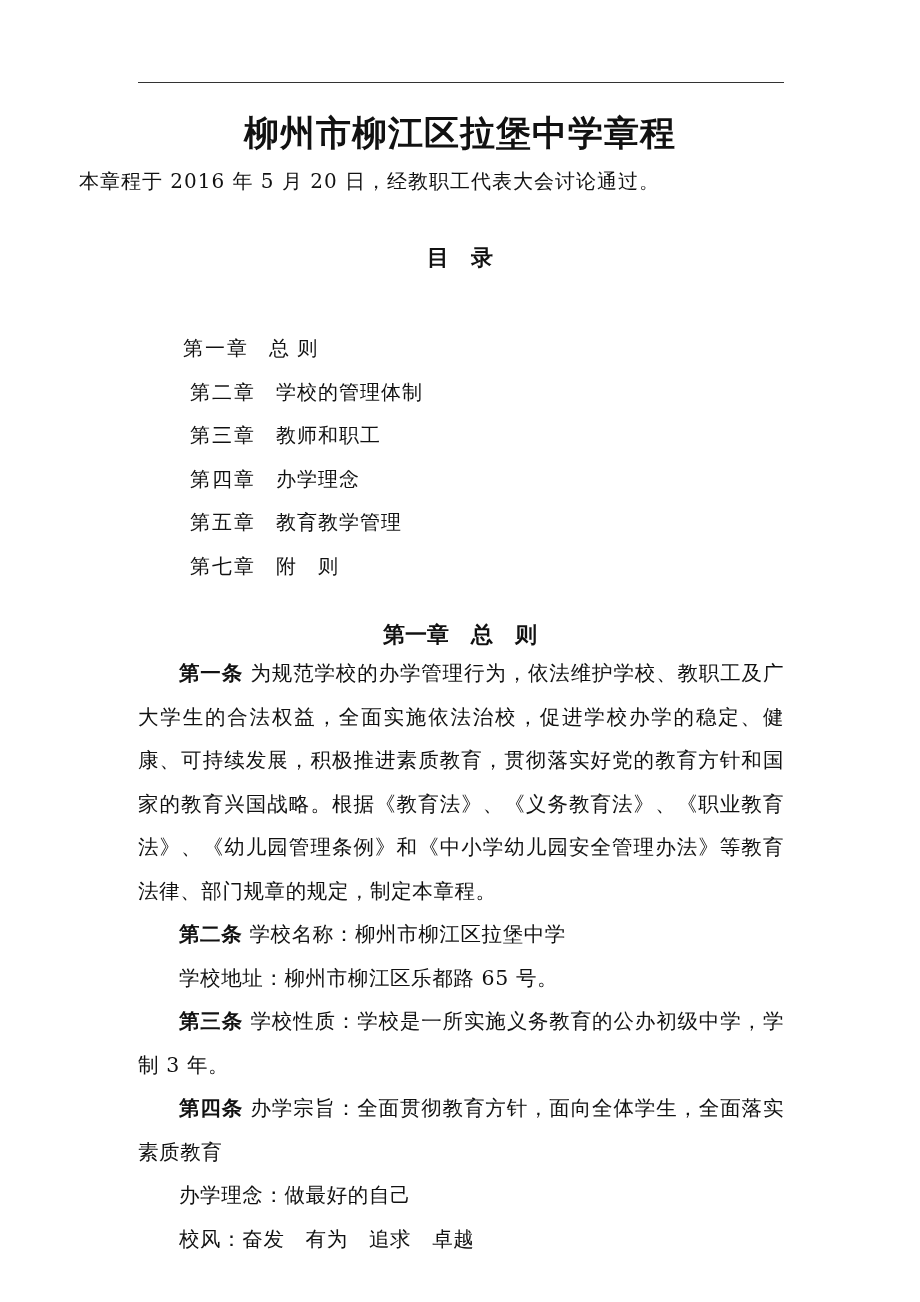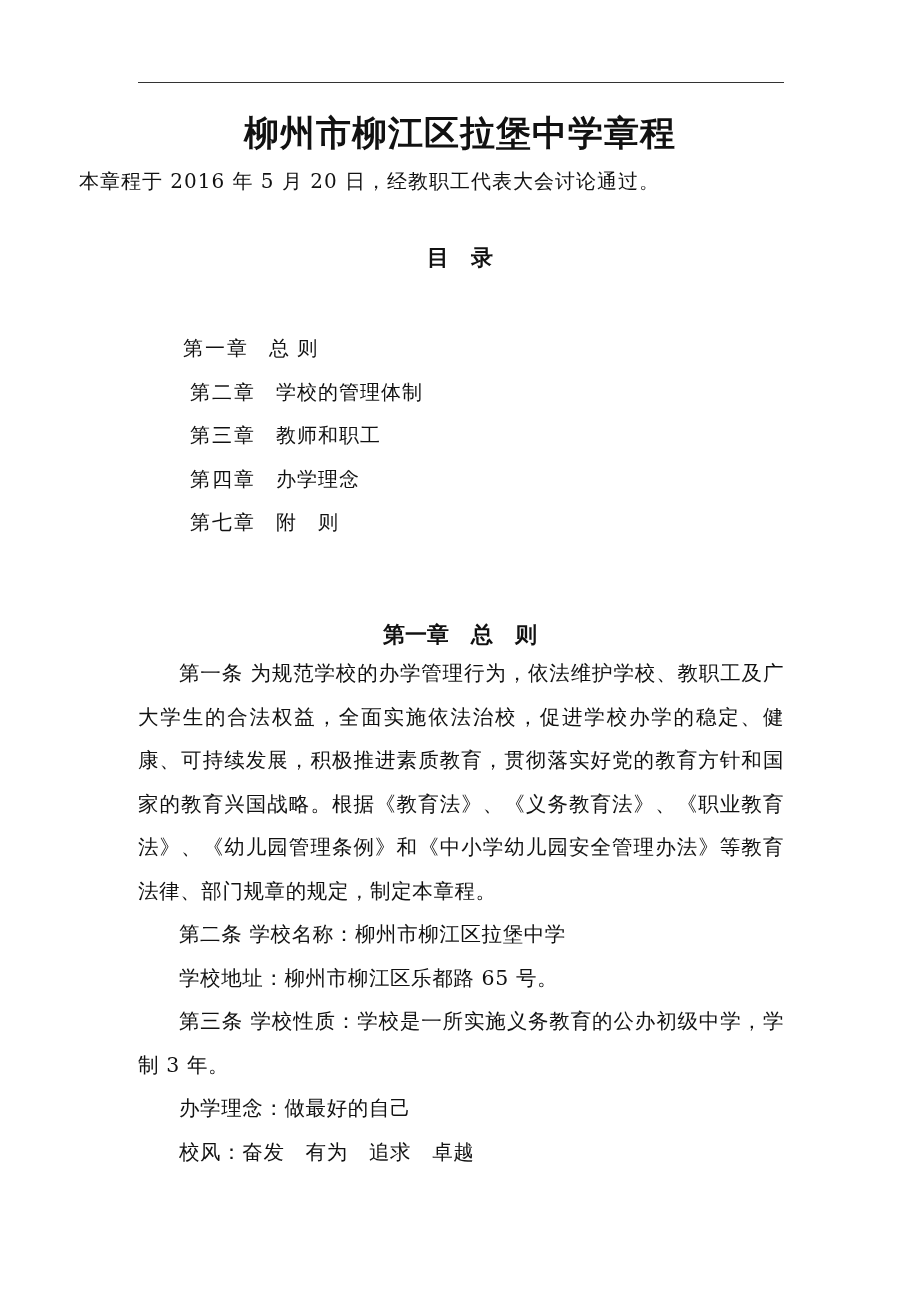--- a/index.html
+++ b/index.html
@@ -18,42 +18,44 @@
   .toc { position: absolute; left: 183px; top: 286px; width: 560px; margin: 0; padding: 0; list-style: none; }
   .toc li { height: 43.5px; line-height: 28px; font-size: 20px; letter-spacing: 1px; white-space: pre; }
   .toc li.indent { padding-left: 7px; }
   .toc .num { display: inline-block; width: 86px; letter-spacing: 2px; margin-top: 48px; }
   .chapter { position: absolute; left: 0; top: 620px; width: 920px; text-align: center;
              font-family: "DejaVu Sans", "Liberation Sans", sans-serif; font-weight: bold;
              font-size: 22px; white-space: pre; }
   .body { position: absolute; left: 138px; top: 652px; width: 646px;
           font-size: 20.5px; line-height: 43.5px; text-align: justify; letter-spacing: 0.6px; }
   .body p { margin: 0; text-indent: 2em; }
-  .body b { font-family: "DejaVu Sans", "Liberation Sans", sans-serif; font-weight: normal; }
+  .body b { font-family: "DejaVu Sans", "Liberation Sans", sans-serif; font-weight: bold; }
 </style>
 </head>
 <body>
 
 <div class="rule"></div>
 
 <div class="title">柳州市柳江区拉堡中学章程</div>
 <div class="subtitle">本章程于 2016 年 5 月 20 日，经教职工代表大会讨论通过。</div>
 
 <div class="toc-title">目　录</div>
 
 <ul class="toc">
   <li><span class="num">第一章</span><span>总 则</span></li>
   <li class="indent"><span class="num">第二章</span><span>学校的管理体制</span></li>
   <li class="indent"><span class="num">第三章</span><span>教师和职工</span></li>
   <li class="indent"><span class="num">第四章</span><span>办学理念</span></li>
+  <li class="indent"><span class="num">第五章</span><span>教育教学管理</span></li>
   <li class="indent"><span class="num">第七章</span><span>附　则</span></li>
 </ul>
 
 <div class="chapter">第一章　总　则</div>
 
 <div class="body">
   <p><b>第一条</b> <span>为规范学校的办学管理行为，依法维护学校、教职工及广大学生的合法权益，全面实施依法治校，促进学校办学的稳定、健康、可持续发展，积极推进素质教育，贯彻落实好党的教育方针和国家的教育兴国战略。根据《教育法》、《义务教育法》、《职业教育法》、《幼儿园管理条例》和《中小学幼儿园安全管理办法》等教育法律、部门规章的规定，制定本章程。</span></p>
   <p><b>第二条</b> <span>学校名称：柳州市柳江区拉堡中学</span></p>
   <p><span>学校地址：柳州市柳江区乐都路 65 号。</span></p>
   <p><b>第三条</b> <span>学校性质：学校是一所实施义务教育的公办初级中学，学制 3 年。</span></p>
+  <p><b>第四条</b> <span>办学宗旨：全面贯彻教育方针，面向全体学生，全面落实素质教育</span></p>
   <p><span>办学理念：做最好的自己</span></p>
   <p><span>校风：奋发　有为　追求　卓越</span></p>
 </div>
 
 </body></html>

